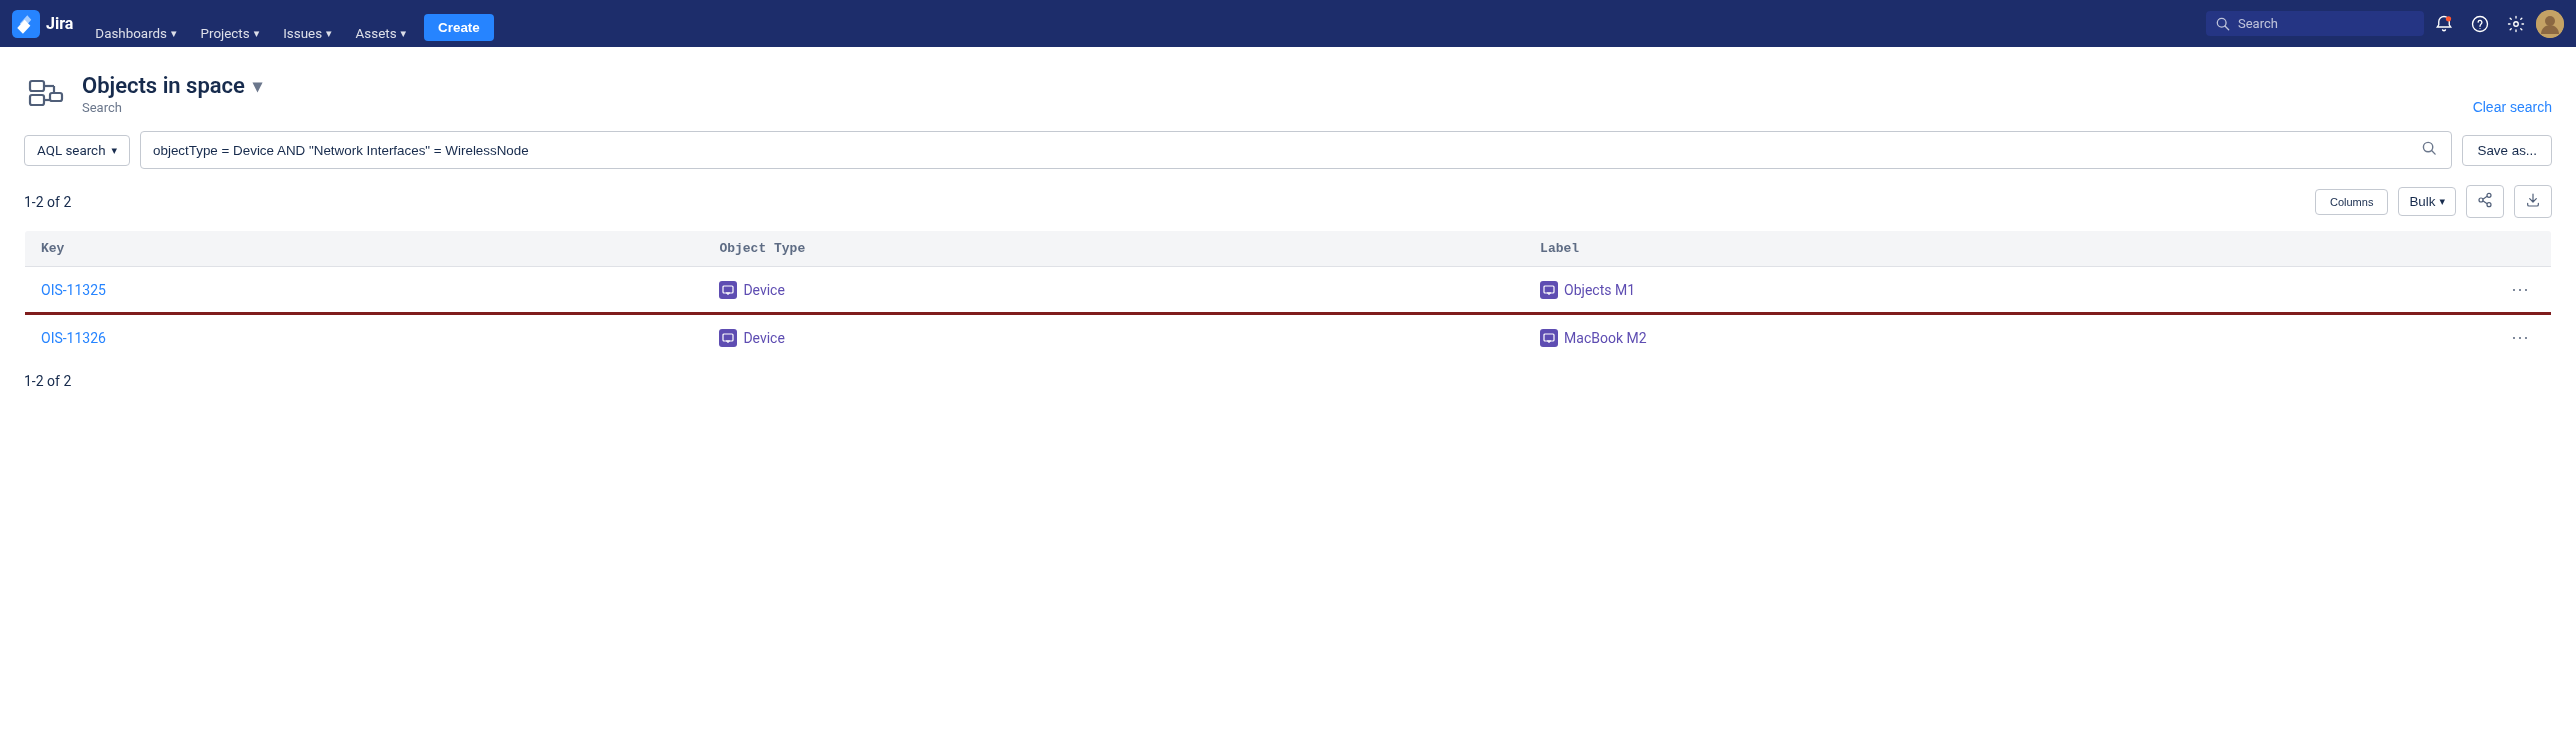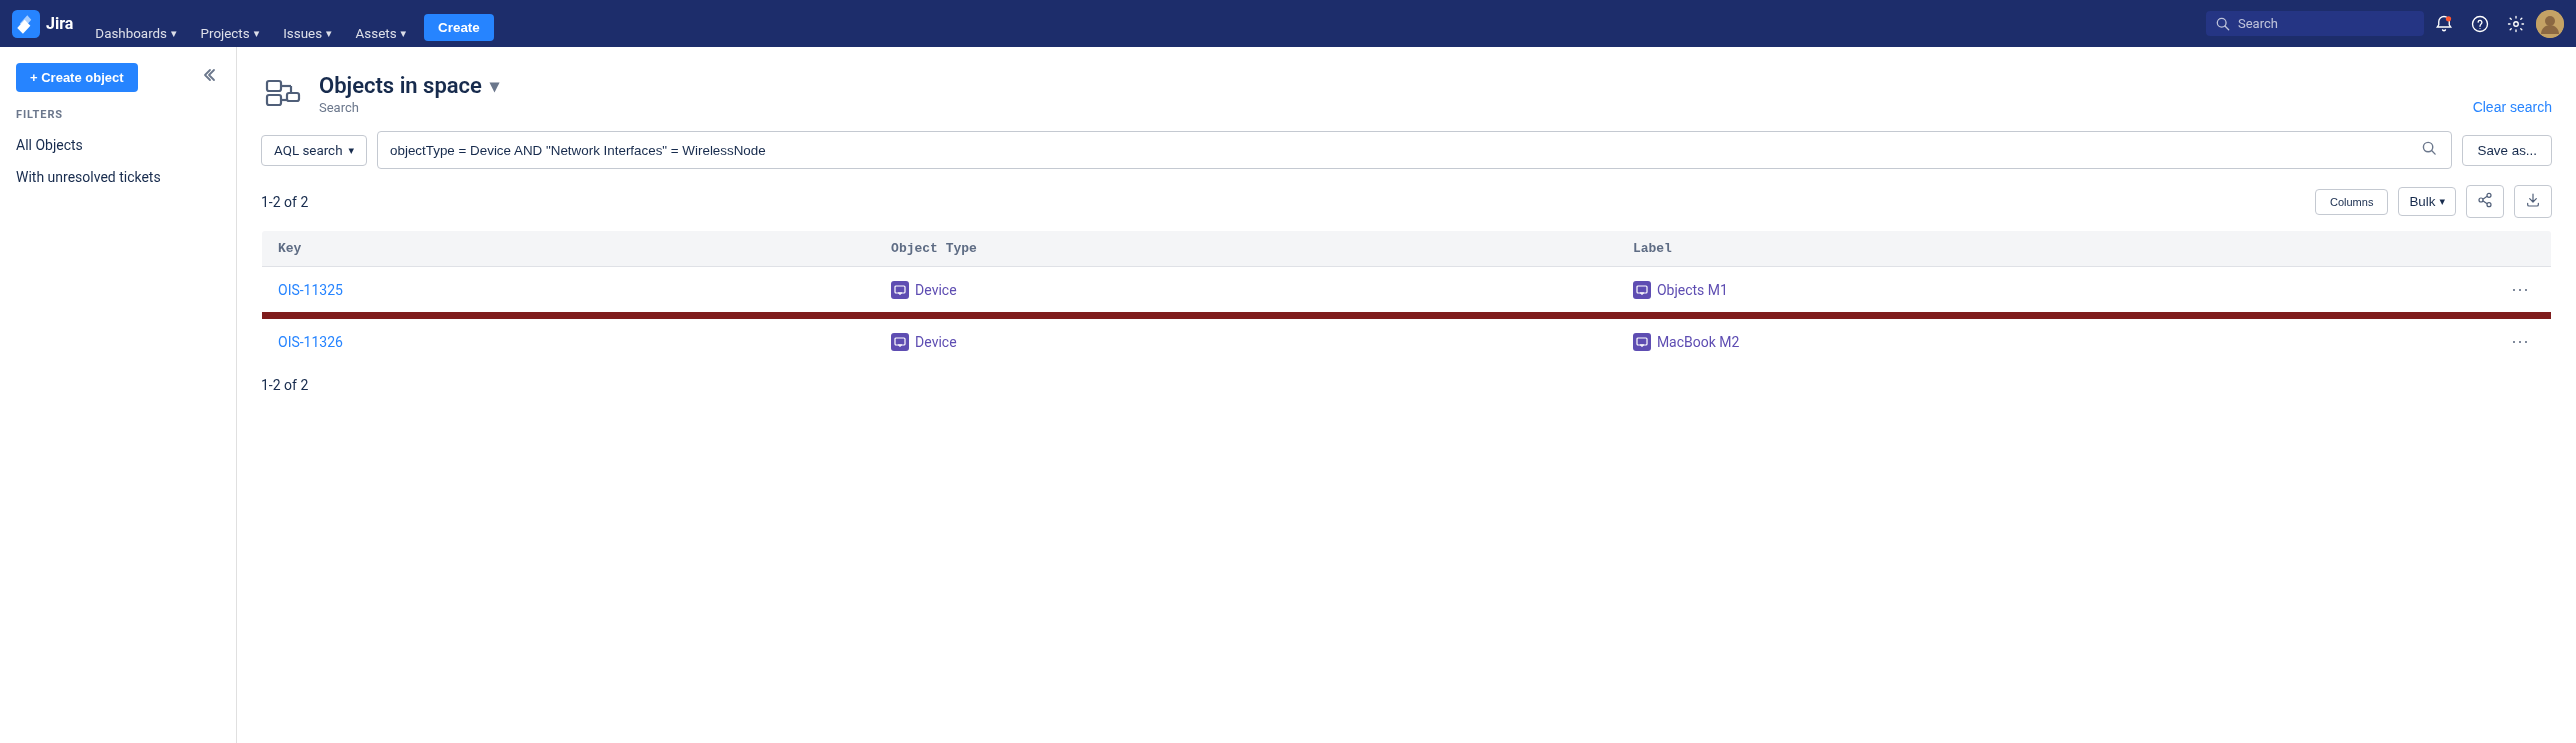--- a/index.html
+++ b/index.html
@@ -264,21 +264,21 @@
       text-align: left;
       padding: 10px 16px;
       font-size: 13px;
       font-weight: 700;
       color: #5e6c84;
       border-bottom: 1px solid #dfe1e6;
       font-family: Liberation Mono, monospace;
     }
     .data-table td {
       padding: 10px 16px;
-      border-bottom: 7px solid #7f1d1d;
+      border-bottom: 3px solid #7f1d1d;
       font-size: 14px;
       vertical-align: middle;
     }
     .data-table tr:last-child td { border-bottom: none; }
     .link-blue { color: #2684ff; text-decoration: none; cursor: pointer; }
     .type-cell {
       display: flex; align-items: center; gap: 6px; color: #5e4db2;
     }
     .type-icon {
       width: 18px; height: 18px;
@@ -374,40 +374,20 @@
     <svg width="28" height="28" viewBox="0 0 28 28">
       <circle cx="14" cy="14" r="14" fill="#c4a265"></circle>
       <circle cx="14" cy="11" r="5" fill="#8b6842"></circle>
       <path d="M5 24c0-5 4-9 9-9s9 4 9 9" fill="#8b6842"></path>
     </svg>
   </div>
 </nav>
 
 <div class="app-body">
 
-  <aside class="sidebar">
-    <div class="sidebar-top">
-      <button class="create-obj-btn">+ Create object</button>
-      <button class="collapse-btn">
-        <svg width="16" height="16" viewBox="0 0 16 16" fill="none">
-          <path d="M10 3L5 8l5 5" stroke="#6b778c" stroke-width="1.8" stroke-linecap="round" stroke-linejoin="round"></path>
-          <path d="M14 3L9 8l5 5" stroke="#6b778c" stroke-width="1.8" stroke-linecap="round" stroke-linejoin="round"></path>
-        </svg>
-      </button>
-    </div>
-
-    <div class="sidebar-section-label">FILTERS</div>
-
-    <div class="sidebar-item">
-      <span>All Objects</span>
-    </div>
-    <div class="sidebar-item">
-      <span>With unresolved tickets</span>
-    </div>
-  </aside>
 
   <main class="main">
     <div class="content-card">
 
       <div class="content-header">
         <div class="header-icon">
           <svg viewBox="0 0 40 40" fill="none" xmlns="http://www.w3.org/2000/svg">
             <rect x="4" y="8" width="14" height="10" rx="2" stroke="#505f79" stroke-width="2.2" fill="none"></rect>
             <rect x="4" y="22" width="14" height="10" rx="2" stroke="#505f79" stroke-width="2.2" fill="none"></rect>
             <line x1="18" y1="13" x2="28" y2="13" stroke="#505f79" stroke-width="2.2"></line>

